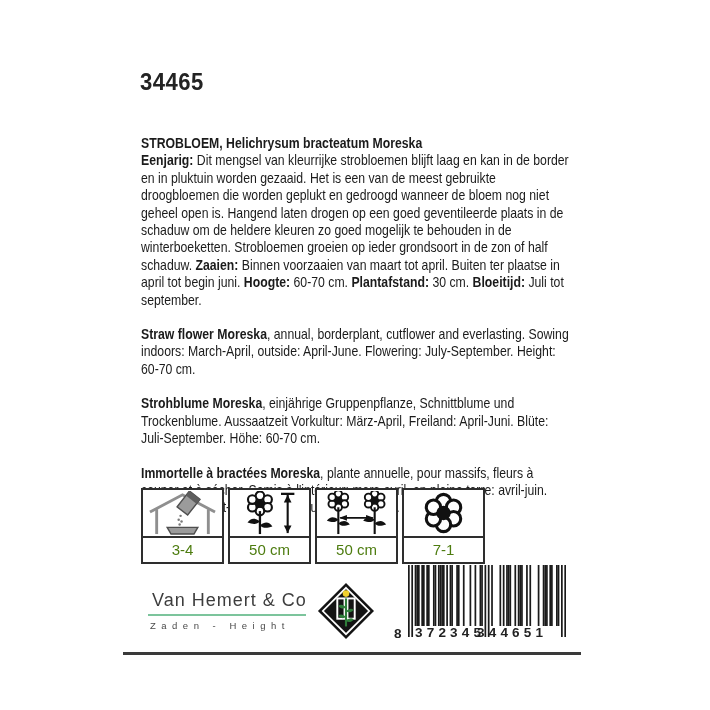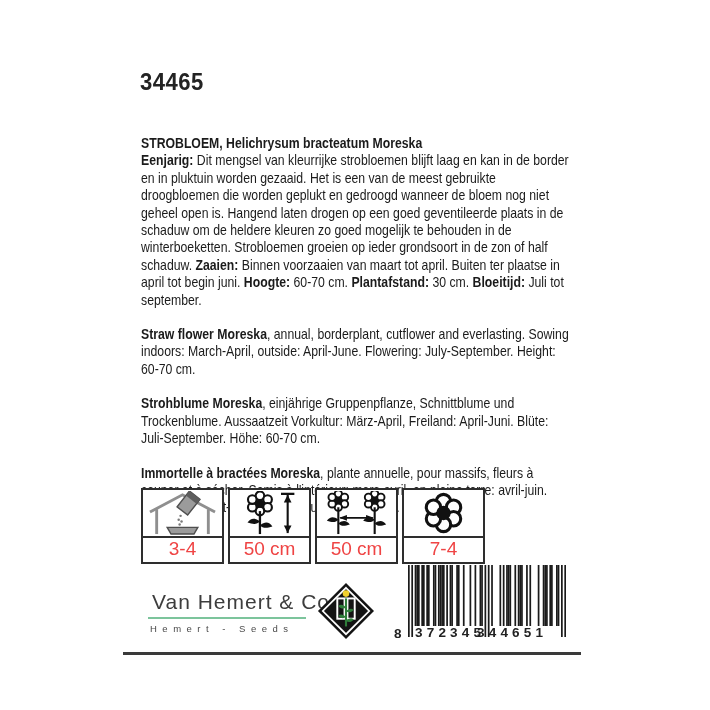--- a/index.html
+++ b/index.html
@@ -18,23 +18,23 @@
     transform:scaleX(.845); transform-origin:left top;
     font-size:14.5px; line-height:17.4px; color:#1b1b1b;
   }
   .textblock h1 { font-size:14.5px; line-height:17.4px; font-weight:700; margin:0 0 0 0; }
   .textblock p { margin:0 0 17px 0; }
   .textblock p:first-of-type { margin-top:0; }
   .b { font-weight:700; }
   .icon-row { position:absolute; left:141px; top:488px; display:flex; gap:4px; }
   .ibox { width:83px; height:76px; border:2px solid #2e2e2e; background:#fff; }
   .iarea { height:48px; border-bottom:2px solid #2e2e2e; display:flex; align-items:center; justify-content:center; }
-  .ilabel { height:22px; display:flex; align-items:center; justify-content:center; font-size:19px; color:#ef4444; }
+  .ilabel { height:22px; display:flex; align-items:center; justify-content:center; font-size:15px; color:#4d7c0f; }
   .brand { position:absolute; left:141px; top:590px; width:240px; }
-  .brand-name { margin-left:11px; font-size:21px; letter-spacing:1px; color:#3d3d3d; }
+  .brand-name { margin-left:11px; font-size:18px; letter-spacing:1px; color:#3d3d3d; }
   .brand-underline { margin-left:7px; margin-top:3px; width:158px; height:2px; }
   .brand-subtitle { margin-left:9px; margin-top:4px; font-size:9.5px; letter-spacing:5.5px; color:#4a4a4a; white-space:nowrap; }
   .brand-diamond { position:absolute; left:317px; top:582px; }
   .barcode { position:absolute; left:394px; top:565px; width:182px; height:88px; }
   .barcode svg { position:absolute; left:14px; top:0; }
   .bc-digit { position:absolute; font-size:13.5px; font-weight:600; color:#222; letter-spacing:4.2px; top:60px; background:transparent; }
   .bc-d-left { left:0; top:61px; letter-spacing:0; }
   .bc-d-g1 { left:21px; }
   .bc-d-g2 { left:83px; }
   .bottom-rule { position:absolute; left:123px; top:652px; width:458px; height:2.5px; background:#3a3a3a; }
@@ -143,29 +143,29 @@
             <circle cx="40" cy="11" r="7.5"></circle>
               <circle cx="50.5" cy="17" r="7.5"></circle>
               <circle cx="50.5" cy="29" r="7.5"></circle>
             <circle cx="40" cy="35" r="7.5"></circle>
               <circle cx="29.5" cy="29" r="7.5"></circle>
               <circle cx="29.5" cy="17" r="7.5"></circle>
           </g>
           <circle cx="40" cy="23" r="7.5" fill="#111"></circle>
         </svg>
       </div>
-      <div class="ilabel">7-4</div>
+      <div class="ilabel">7-1</div>
     </div>
 
   </div>
 
   <div class="brand">
     <div class="brand-name">Van Hemert &amp; Co</div>
     <div class="brand-underline" style="background: rgb(124, 196, 156);"></div>
-    <div class="brand-subtitle">Hemert - Seeds</div>
+    <div class="brand-subtitle">Zaden - Height</div>
   </div>
 
   <svg class="brand-diamond" width="58" height="58" viewBox="0 0 60 60">
     <polygon points="30,1 59,30 30,59 1,30" fill="#141414"></polygon>
     <polygon points="30,6 54,30 30,54 6,30" fill="none" stroke="#fff" stroke-width="1.8"></polygon>
     <rect x="20" y="16" width="20" height="23" fill="#fff"></rect>
     <rect x="22" y="18" width="5.5" height="19" fill="#141414"></rect>
     <rect x="32.5" y="18" width="5.5" height="19" fill="#141414"></rect>
     <line x1="30" y1="46" x2="30" y2="17" stroke="#2f7d3a" stroke-width="2.2"></line>
     <path d="M30 26 C 26 23 24 23 22 25 C 25 28 28 28 30 26 Z" fill="#2f7d3a"></path>

